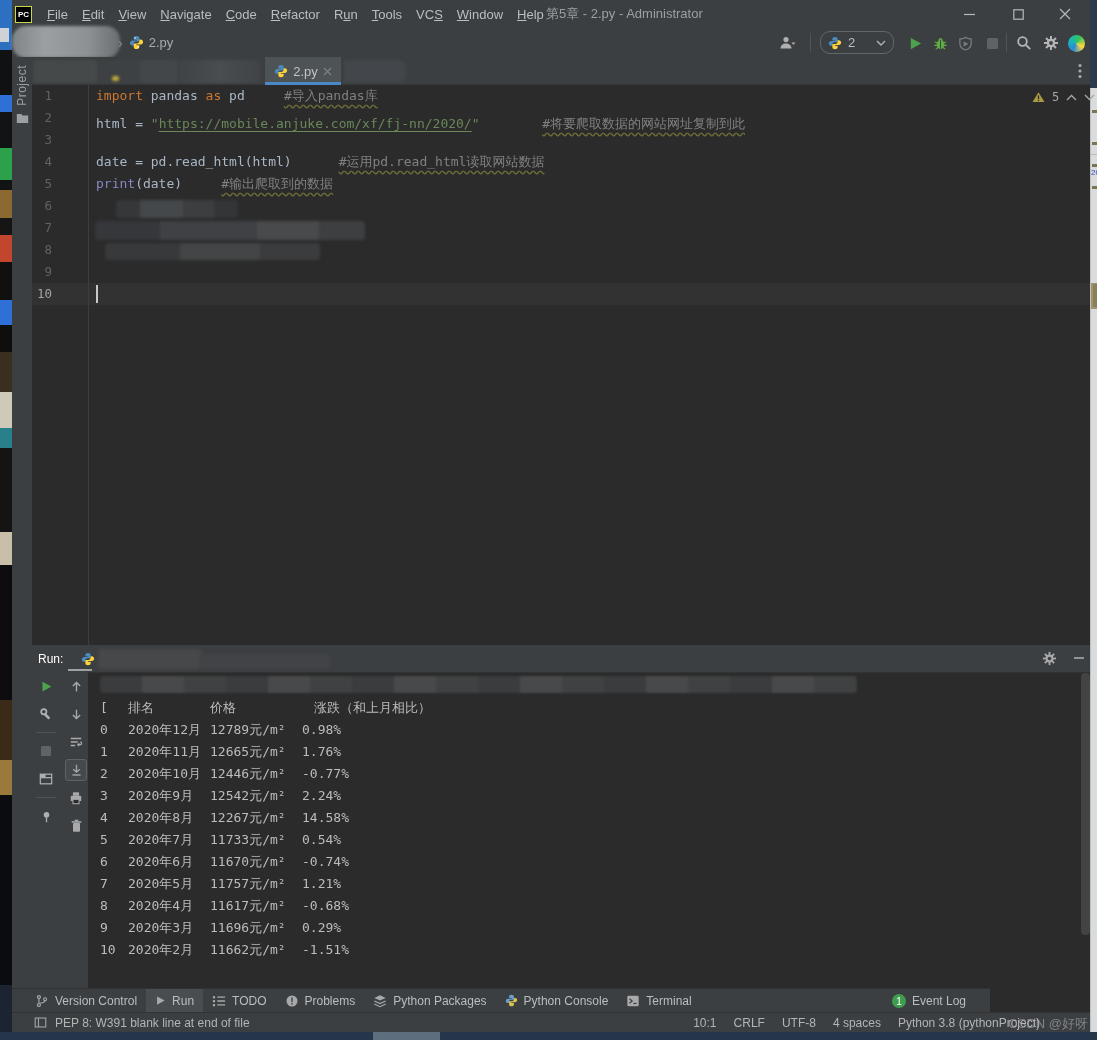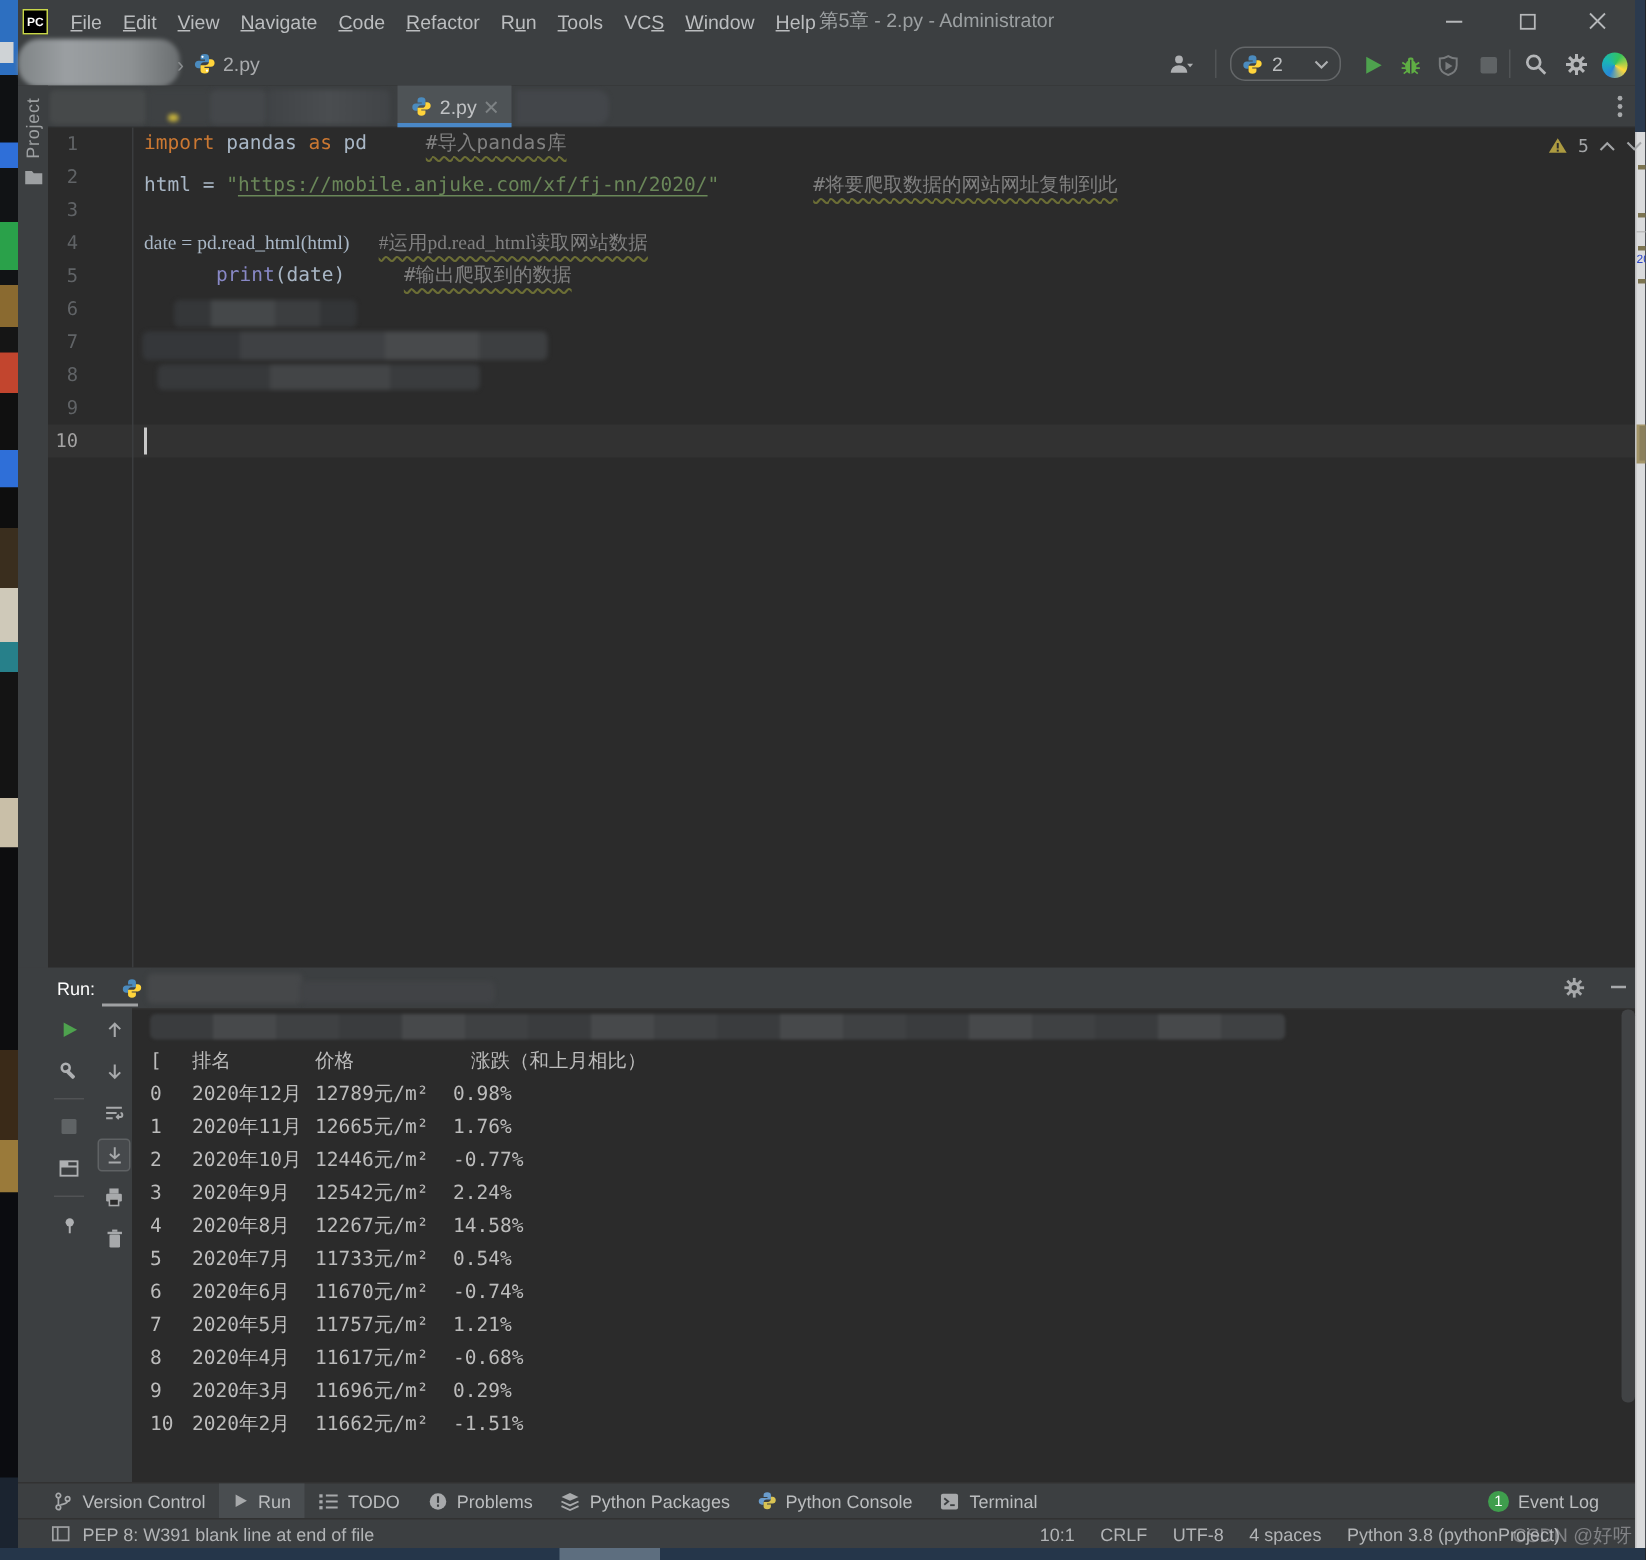--- a/index.html
+++ b/index.html
@@ -73,21 +73,21 @@
 
 #cout{position:absolute;left:12px;top:24px;font-family:"DejaVu Sans Mono",monospace;font-size:13px;color:#bcbcbc}
 .crow{display:grid;grid-template-columns:28px 82px 92px 78px;height:22px;line-height:22px}
 .crow .ci{text-align:left}
 .crow .cm2,.crow .cp,.crow .cc{}
 .crow .cc{position:relative}
 .crow .cc .tail{position:absolute;left:100%;top:0}
 .crow.hdr{grid-template-columns:28px 82px 92px auto}
 .crow.hdr .cc{text-align:right;padding-left:12px}
 
-#botbar{position:absolute;left:0;top:988px;width:1078px;height:24px;background:#3c3f41;display:flex;align-items:center;font-size:12px;color:#bbbdbf;border-top:1px solid #323232}
+#botbar{position:absolute;left:0;top:988px;width:978px;height:24px;background:#3c3f41;display:flex;align-items:center;font-size:12px;color:#bbbdbf;border-top:1px solid #323232}
 .bot-item{display:flex;align-items:center;gap:6px;padding:0 9px;height:24px}
 .bot-item.sel{background:#494d50}
 #eventlog{position:absolute;right:24px;top:0;height:24px;display:flex;align-items:center;gap:6px}
 #evbadge{width:14px;height:14px;border-radius:50%;background:#3f9e4d;color:#fff;font-size:10px;display:flex;align-items:center;justify-content:center}
 
 #statusbar{position:absolute;left:0;top:1012px;width:1078px;height:20px;background:#3c3f41;border-top:1px solid #323232;display:flex;align-items:center;font-size:12px;color:#b2b4b6}
 #status-msg{margin-left:43px}
 #status-right{position:absolute;right:50px;display:flex;gap:17px}
 #watermark{position:absolute;right:2px;top:2px;font-size:13px;color:rgba(195,196,200,.5)}
 </style>
@@ -290,22 +290,22 @@
         <div class="ln">6</div>
         <div class="ln">7</div>
         <div class="ln">8</div>
         <div class="ln">9</div>
         <div class="ln cur">10</div>
       </div>
     <div id="codearea">
 
     <div class="cline" style="top: 0px;"><span class="tk-kw">import</span><span class="tk-pl"> pandas </span><span class="tk-kw">as</span><span class="tk-pl"> pd</span><span class="tk-pl">     </span><span class="tk-cm">#导入pandas库</span></div>
         <div class="cline" style="top: 28px;"><span class="tk-pl">html = </span><span class="tk-st">"</span><span class="tk-st tk-u">https://mobile.anjuke.com/xf/fj-nn/2020/</span><span class="tk-st">"</span><span class="tk-pl">        </span><span class="tk-cm">#将要爬取数据的网站网址复制到此</span></div>
-        <div class="cline" style="top: 66px; font-family: Liberation Serif, serif;"><span class="tk-pl">date = pd.read_html(html)</span><span class="tk-pl">      </span><span class="tk-cm">#运用pd.read_html读取网站数据</span></div>
-        <div class="cline" style="top: 88px; margin-left: 48px;"><span class="tk-bi">print</span><span class="tk-pl">(date)</span><span class="tk-pl">     </span><span class="tk-cm">#输出爬取到的数据</span></div>
+        <div class="cline" style="top: 66px;"><span class="tk-pl">date = pd.read_html(html)</span><span class="tk-pl">      </span><span class="tk-cm">#运用pd.read_html读取网站数据</span></div>
+        <div class="cline" style="top: 88px;"><span class="tk-bi">print</span><span class="tk-pl">(date)</span><span class="tk-pl">     </span><span class="tk-cm">#输出爬取到的数据</span></div>
         <div id="caret" style="top: 200px;"></div>
       </div>
     <div class="mos" style="left:84px;top:115px;width:122px;height:18px;background:linear-gradient(90deg,#353739 0 20%,#45484a 20% 55%,#3c3e40 55% 80%,#333537 80%)"></div>
     <div class="mos" style="left:63px;top:136px;width:270px;height:19px;background:linear-gradient(90deg,#35373a 0 24%,#3f4144 24% 60%,#484a4c 60% 83%,#3d3f41 83%)"></div>
     <div class="mos" style="left:73px;top:158px;width:215px;height:17px;background:linear-gradient(90deg,#37393b 0 35%,#434547 35% 72%,#3a3c3e 72%)"></div>
     <div id="inspect">
       <svg width="13" height="12" viewBox="0 0 16 14">
           <path d="M8 1l7.3 12H.7z" fill="#ad9b41"></path>
           <rect x="7.2" y="5" width="1.6" height="4.4" fill="#2b2b2b"></rect>
           <rect x="7.2" y="10.4" width="1.6" height="1.6" fill="#2b2b2b"></rect>

